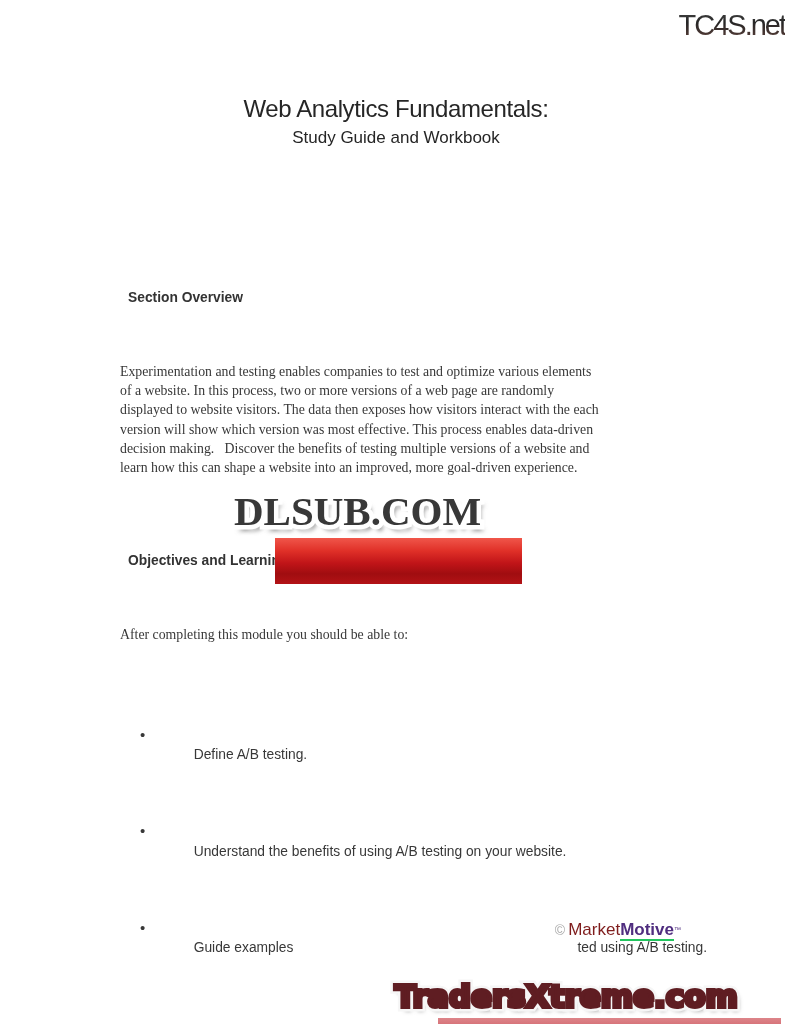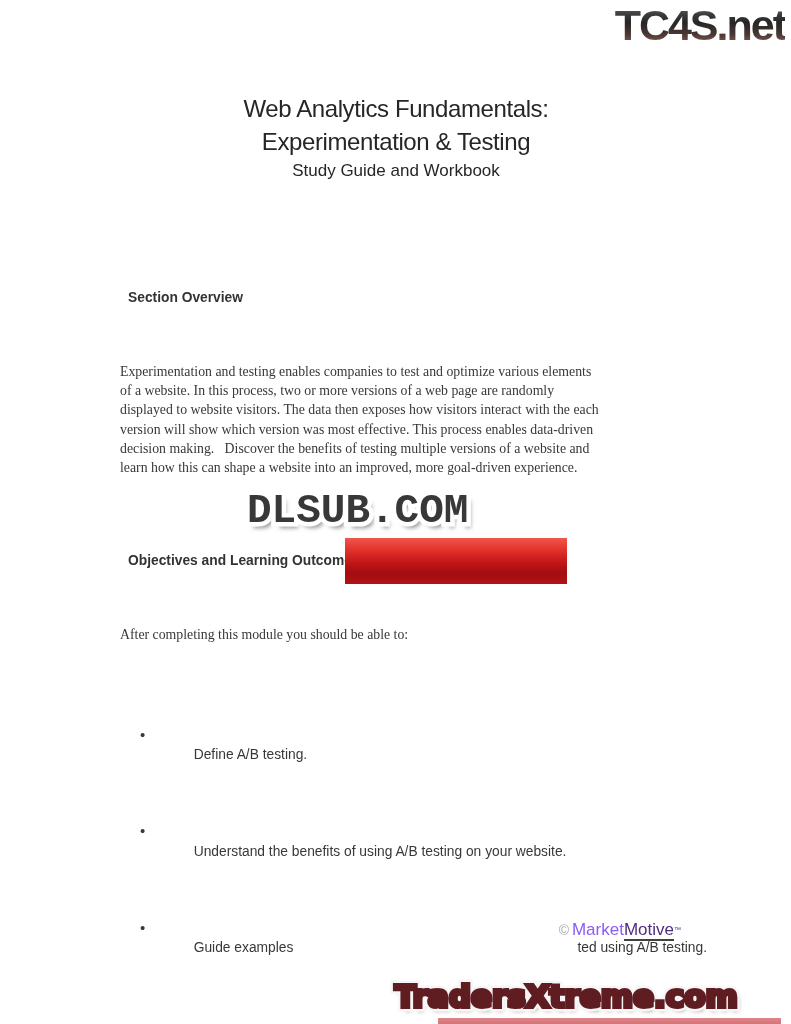--- a/index.html
+++ b/index.html
@@ -5,22 +5,22 @@
   * { box-sizing: border-box; }
   html,body { margin:0; padding:0; background:#ffffff; }
   .page {
     position:relative; width:791px; height:1024px; background:#ffffff;
     font-family:"Liberation Sans", sans-serif; color:#383838; overflow:hidden;
   }
 
   
   .tc4s {
     position:absolute; top:2px; right:6px; z-index:10;
-    font-family:"Liberation Sans", sans-serif; font-weight:700;
-    font-size:43px; line-height:46px; letter-spacing:-2px;
+    font-family:"Liberation Sans", sans-serif; font-weight:400;
+    font-size:29px; line-height:46px; letter-spacing:-2px;
     background:linear-gradient(180deg,#7a7a7a 0%,#3a3a3a 28%,#262626 45%,#4a3733 70%,#8a5a52 92%,#9b6c60 100%);
     -webkit-background-clip:text; background-clip:text;
     color:transparent; -webkit-text-fill-color:transparent;
   }
 
   
   .title-block { position:absolute; top:92px; left:116px; width:560px; text-align:center; color:#262626; }
   .title-line { font-size:24px; line-height:33px; font-weight:400; letter-spacing:-0.4px; white-space:pre; }
   .subtitle   { font-size:17px; line-height:25px; font-weight:400; white-space:pre; }
 
@@ -39,56 +39,55 @@
   .wm-gap { display:inline-block; width:284px; }
 
   
   .wm { position:absolute; z-index:30; font-weight:700; }
   .wm .fill { position:relative; z-index:2;
     -webkit-background-clip:text; background-clip:text;
     color:transparent; -webkit-text-fill-color:transparent; }
   .wm::before, .wm::after { content:attr(data-text); position:absolute; left:0; top:0; white-space:pre; }
 
   .wm-dlsub {
-    top:486px; left:247px;
-    font-family:Liberation Mono, monospace;
+    top:486px; left:234px;
+    font-family:Liberation Serif, serif;
     font-size:41px; line-height:50px; letter-spacing:0px; white-space:pre;
   }
   .wm-dlsub::before { z-index:0; -webkit-text-stroke:9px #ffffff; color:#ffffff;
     text-shadow:4px 6px 4px rgba(110,110,110,0.75); }
   .wm-dlsub .fill { background:linear-gradient(180deg,#f0564a 0%,#e03028 28%,#c01418 55%,#a00d10 78%,#b31216 100%); }
 
   .wm-traders {
     top:976px; right:10px;
     font-family:"DejaVu Sans", sans-serif;
     font-size:31px; line-height:40px; letter-spacing:0px; white-space:pre;
   }
   .wm-traders::before { z-index:0; -webkit-text-stroke:9px #f6f6f6; color:#f6f6f6;
     text-shadow:3px 4px 4px rgba(120,120,120,0.8); }
   .wm-traders::after  { z-index:1; -webkit-text-stroke:4px #5f1d22; color:#5f1d22; }
   .wm-traders .fill { background:linear-gradient(180deg,#dd858a 0%,#cc575e 45%,#b73c44 75%,#c04a50 100%); }
 
   
   .mm-logo { position:absolute; top:919px; right:110px; z-index:5;
     font-size:17px; line-height:22px; white-space:nowrap; }
   .mm-copy   { color:#a9a9a9; font-size:14px; margin-right:3px; }
-  .mm-part1  { color:#8b5cf6; font-weight:400; }
-  .mm-part2  { color:#4f2d7f; font-weight:400; border-bottom:2px solid #404040; }
+  .mm-part1  { color:#7f1d1d; font-weight:400; }
+  .mm-part2  { color:#4f2d7f; font-weight:700; border-bottom:2px solid #22c55e; }
   .mm-tm     { color:#4f2d7f; font-size:7px; vertical-align:top; }
 </style>
 </head>
 <body>
 
 <div class="page">
 
   <div class="tc4s">TC4S.net</div>
 
   <div class="title-block">
     <div class="title-line">Web Analytics Fundamentals:</div>
-    <div class="title-line">Experimentation &amp; Testing</div>
     <div class="subtitle">Study Guide and Workbook</div>
   </div>
 
   <div class="doc">
 
     <h3>Section Overview</h3>
     <p>Experimentation and testing enables companies to test and optimize various elements
 of a website. In this process, two or more versions of a web page are randomly
 displayed to website visitors. The data then exposes how visitors interact with the each
 version will show which version was most effective. This process enables data-driven

